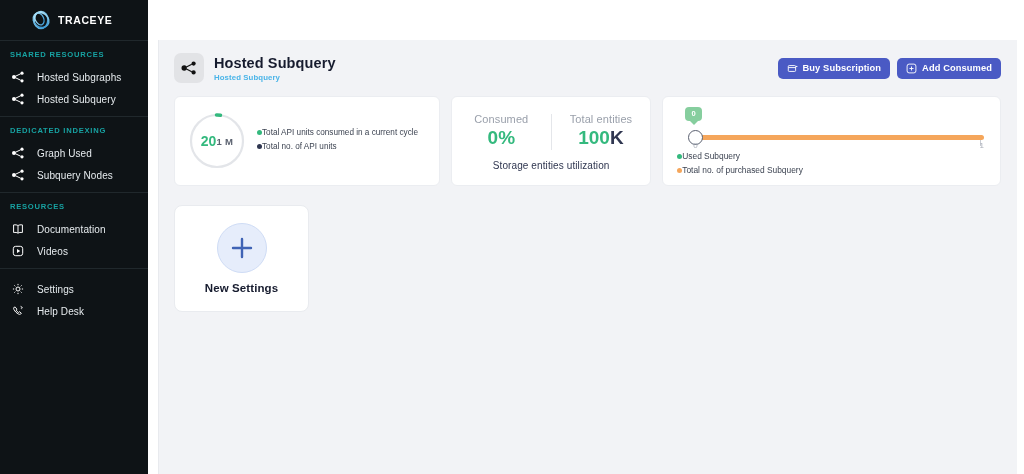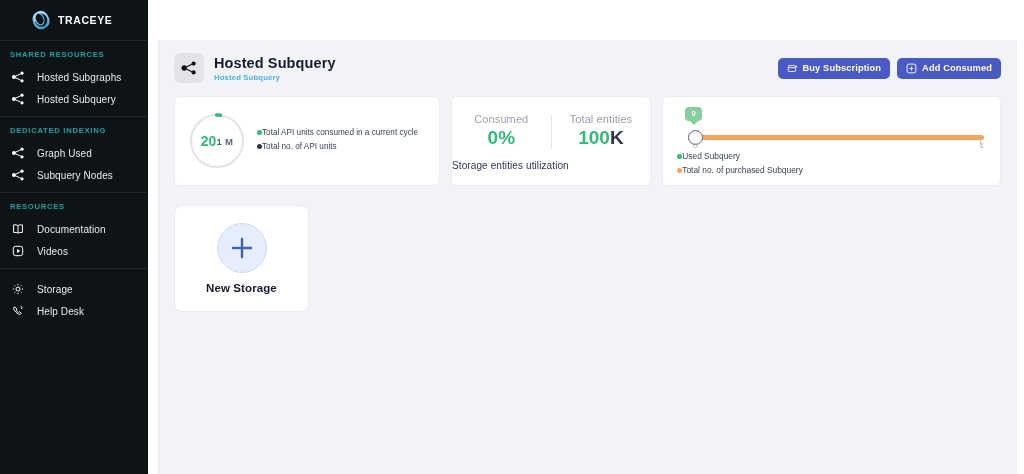--- a/index.html
+++ b/index.html
@@ -118,21 +118,21 @@
   .dot-orange{ background: #f5a65b; }
 
   
   .storage-top { flex: 1 1 auto; display: flex; align-items: center; padding-top: 6px; }
   .storage-col { flex: 1 1 0; display: flex; flex-direction: column; align-items: center; }
   .storage-div { width: 1px; height: 36px; background: #e4e6ea; }
   .storage-cap { font-size: 11px; color: #9aa0ab; letter-spacing: .1px; }
   .storage-val { font-size: 19px; font-weight: 700; color: #34b97e; line-height: 24px; margin-top: 1px; }
   .storage-val .unit { color: #2f3650; }
   .storage-foot {
-    text-align: left; font-size: 10px; color: #2f3650;
+    text-align: center; font-size: 10px; color: #2f3650;
     font-weight: 400; padding-bottom: 14px; letter-spacing: .1px;
   }
 
   
   .slider-wrap { position: relative; height: 42px; }
   .tooltip {
     position: absolute; left: 8px; top: 0;
     background: #86ce9e; color: #ffffff; border-radius: 4px;
     font-size: 7.6px; font-weight: 700; padding: 2px 5px 3px 5px;
     min-width: 17px; text-align: center;
@@ -287,21 +287,21 @@
     <div class="nav-sep"></div>
 
     <div class="nav-group">
       <div class="nav-item">
         <span class="ico">
           <svg viewBox="0 0 14 14" width="14" height="14" fill="none" stroke="#fff" stroke-width="1">
             <circle cx="7" cy="7" r="2"></circle>
             <path d="M7 1.9v1.3M7 10.8v1.3M12.1 7h-1.3M3.2 7H1.9M10.6 3.4l-.9.9M4.3 9.7l-.9.9M10.6 10.6l-.9-.9M4.3 4.3l-.9-.9"></path>
           </svg>
         </span>
-        <span class="lbl">Storage</span>
+        <span class="lbl">Settings</span>
       </div>
       <div class="nav-item">
         <span class="ico">
           <svg viewBox="0 0 14 14" width="14" height="14" fill="none" stroke="#fff" stroke-width="1">
             <path d="M3.1 3.2c-.6.6-.6 1.5-.1 2.4.9 1.8 2.6 3.5 4.4 4.4.9.5 1.8.5 2.4-.1l.6-.6-2-1.6-.9.8c-.9-.5-1.9-1.5-2.4-2.4l.8-.9-1.6-2z"></path>
             <path d="M9.6 2.3c.9.2 1.6.9 1.8 1.8M9.9 4.3c.4.1.7.4.8.8"></path>
           </svg>
         </span>
         <span class="lbl">Help Desk</span>
       </div>
@@ -412,19 +412,19 @@
         </div>
       </div>
 
       <div class="tiles">
         <div class="tile-new">
           <div class="plus-circle">
             <svg viewBox="0 0 32 32" width="32" height="32" fill="none" stroke="#3f63b5" stroke-width="2.4" stroke-linecap="round">
               <path d="M16 7v18M7 16h18"></path>
             </svg>
           </div>
-          <div class="tile-label">New Storage</div>
+          <div class="tile-label">New Settings</div>
         </div>
       </div>
 
     </div>
   </div>
 </div>
 
 </body></html>

